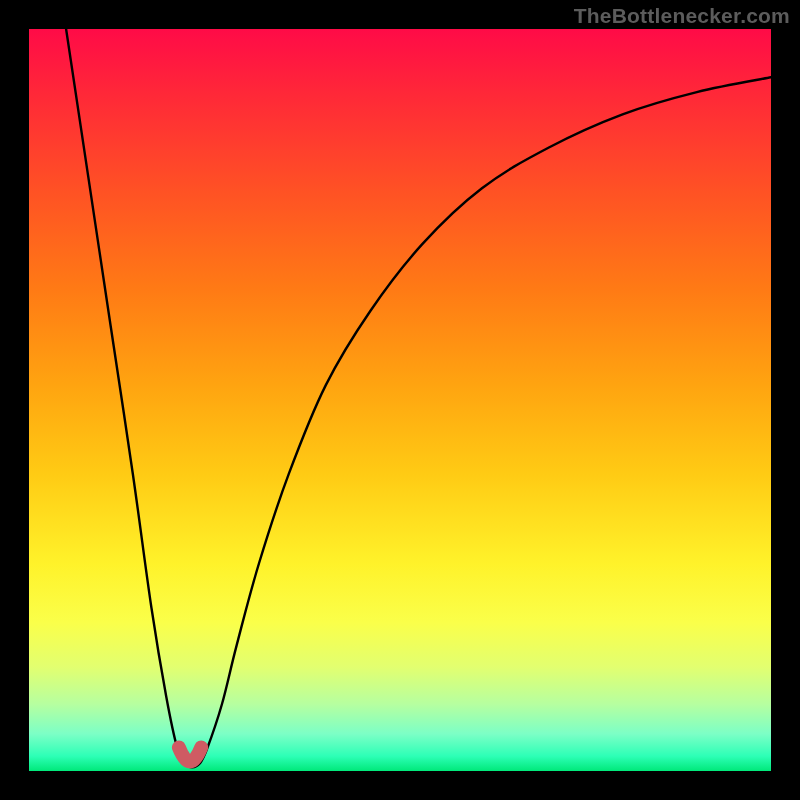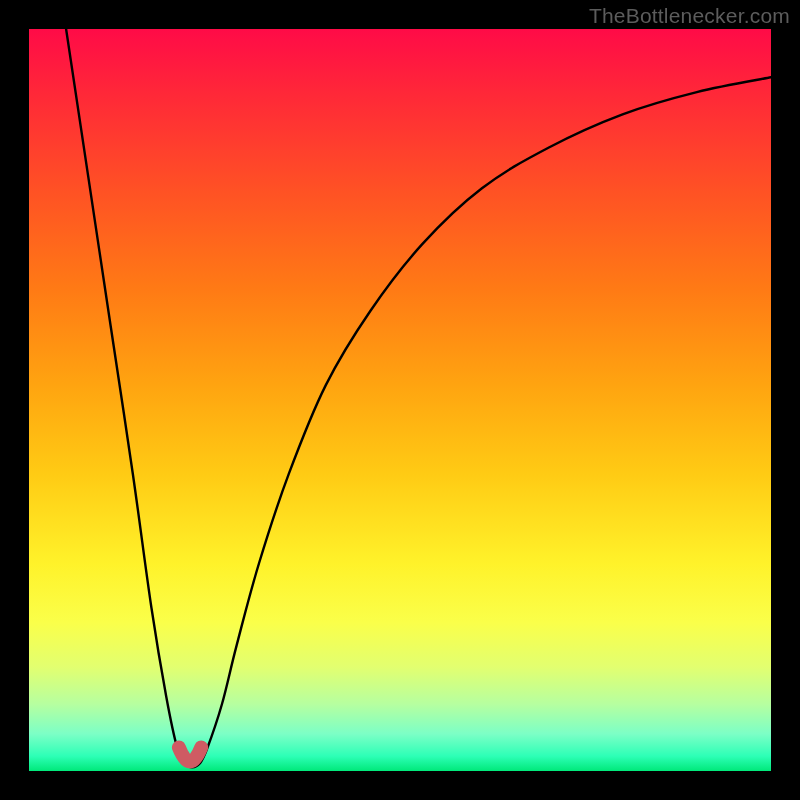--- a/index.html
+++ b/index.html
@@ -39,21 +39,21 @@
       #2dffb6 98%,
       #00e97a 100%
     );
   }
   .watermark {
     position: absolute;
     top: 4px;
     right: 10px;
     color: #5c5c5c;
     font-size: 21px;
-    font-weight: 400;
+    font-weight: 700;
     letter-spacing: 0.2px;
     user-select: none;
   }
   svg.curve {
     position: absolute;
     left: 0;
     top: 0;
     width: 742px;
     height: 742px;
   }

